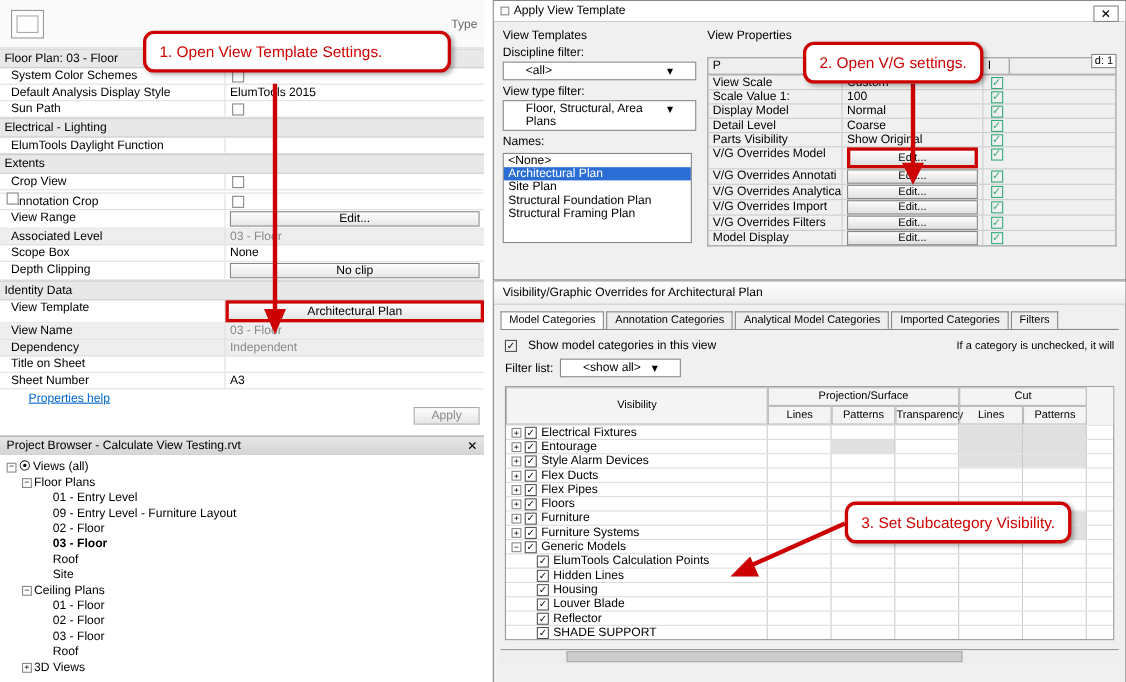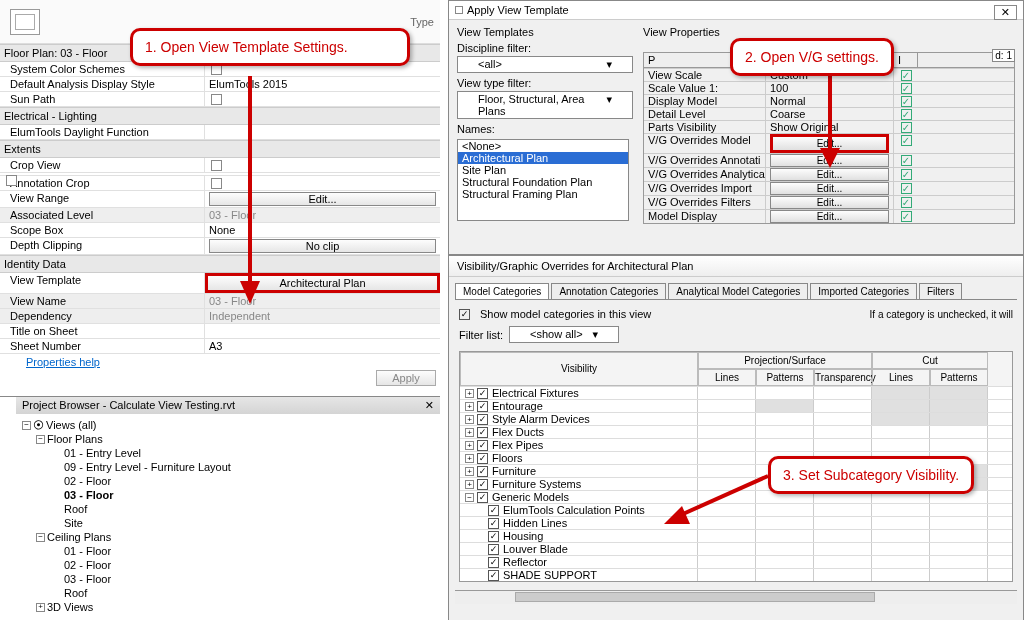--- a/index.html
+++ b/index.html
@@ -20,21 +20,21 @@
 .prop-row .k { width:205px; padding:1px 4px 1px 10px; border-right:1px solid #e0e0e0; }
 .prop-row .v { flex:1; padding:1px 4px; position:relative; }
 .chk { position:absolute; left:6px; width:11px; height:11px; border:1px solid #888; background:#fff; top:2px;}
 .btn-in-cell { width:100%; background:linear-gradient(#fdfdfd,#e6e6e6); border:1px solid #888; text-align:center; font-size:11px; padding:0 2px; }
 .view-template-btn { border:3px solid #c00; background:linear-gradient(#fdfdfd,#e6e6e6); text-align:center; padding:1px 0;}
 .props-dark-row { background:#eee; }
 .apply-btn { position:absolute; right:4px; bottom:2px; width:60px; background:linear-gradient(#fdfdfd,#e6e6e6); border:1px solid #aaa; padding:1px 0; color:#888; text-align:center;}
 .props-help { position:absolute; left:2px; bottom:20px; color:#0066cc; text-decoration:underline;margin-left:24px; }
 
 
-.pb { position:absolute; left:0; top:396px; width:440px; height:224px; border-top:1px solid #888;padding-left:16px;}
+.pb { position:absolute; left:0; top:396px; width:440px; height:224px; border-top:1px solid #888;}
 .pb-title { background:linear-gradient(#e6e6e6,#d4d4d4); padding:2px 6px; display:flex; }
 .pb-title .x { margin-left:auto; }
 .tree { padding:4px 6px; background:#fff; height:200px; overflow:auto; line-height:14px;}
 .tree-row { display:flex; align-items:center; gap:2px;}
 .exp { width:9px; height:9px; border:1px solid #888; display:flex; align-items:center; justify-content:center; font-size:8px; line-height:8px; cursor:pointer;}
 .indent1 { padding-left:14px; } .indent3 { padding-left:42px; }
 .bold { font-weight:bold; }
 
 
 .avt { left:448px; top:0; width:576px; height:255px; }

